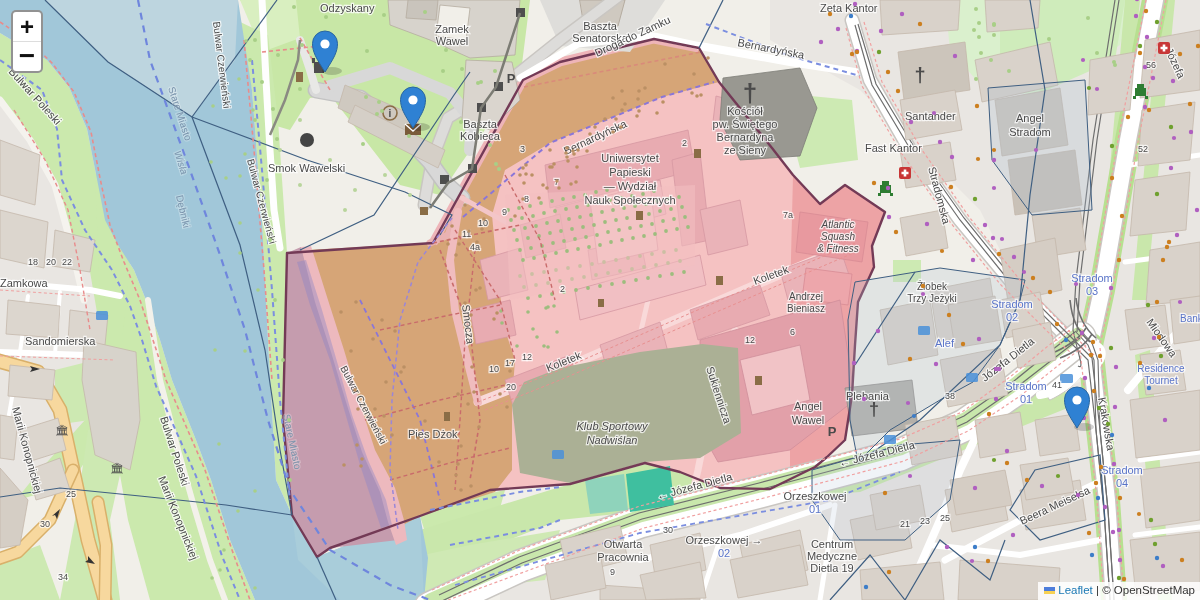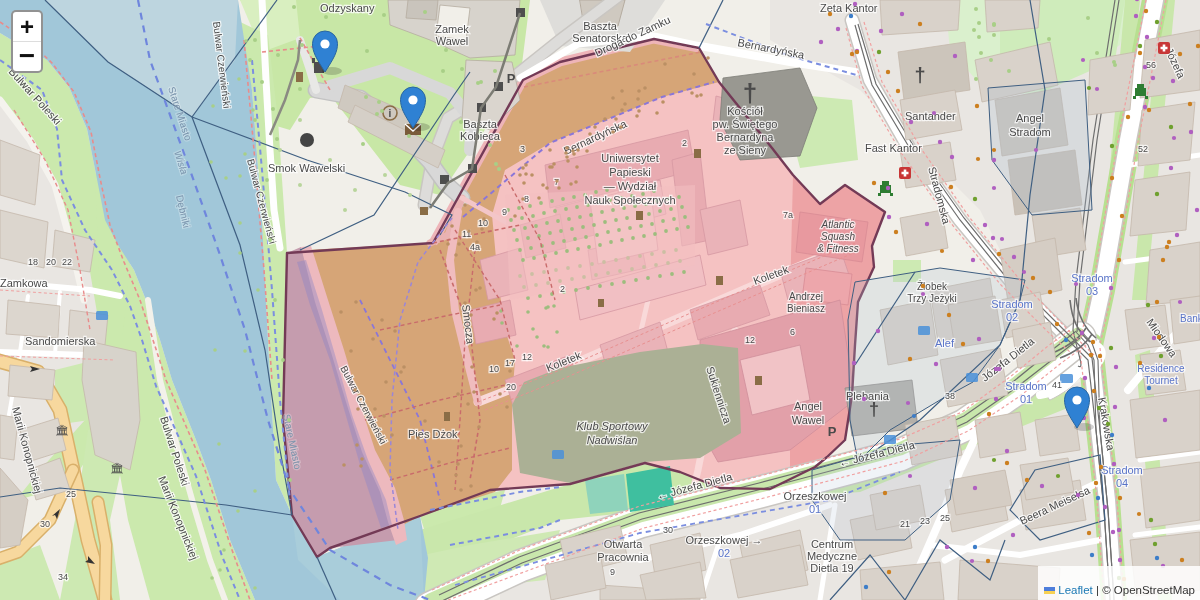--- a/index.html
+++ b/index.html
@@ -1036,15 +1036,15 @@
     <circle cx="0" cy="13" r="4.6" fill="#ffffff"></circle>
   </g>
 </g>
 </svg>
 
 <div style="position:absolute;left:11px;top:10px;width:32px;height:63px;background:#fff;border:2px solid rgba(110,110,110,0.75);border-radius:5px;box-sizing:border-box;">
   <div style="width:28px;height:29px;border-bottom:1px solid #ddd;text-align:center;font-size:24px;font-weight:bold;color:#111;line-height:29px;">+</div>
   <div style="width:28px;height:29px;text-align:center;font-size:28px;font-weight:bold;color:#111;line-height:27px;">−</div>
 </div>
 
-<div style="position:absolute;right:0;bottom:0;height:18px;background:rgba(255,255,255,0.85);padding:16px 5px 0 6px;font-size:11.5px;line-height:17px;color:#333;">
+<div style="position:absolute;right:0;bottom:0;height:18px;background:rgba(255,255,255,0.85);padding:0 5px 0 6px;font-size:11.5px;line-height:17px;color:#333;">
 <span style="display:inline-block;width:11px;height:7px;background:linear-gradient(#4e7ddb 50%,#f7d154 50%);margin-right:3px;"></span><span style="color:#1a78b4">Leaflet</span> | © OpenStreetMap
 </div>
 
 </body></html>

